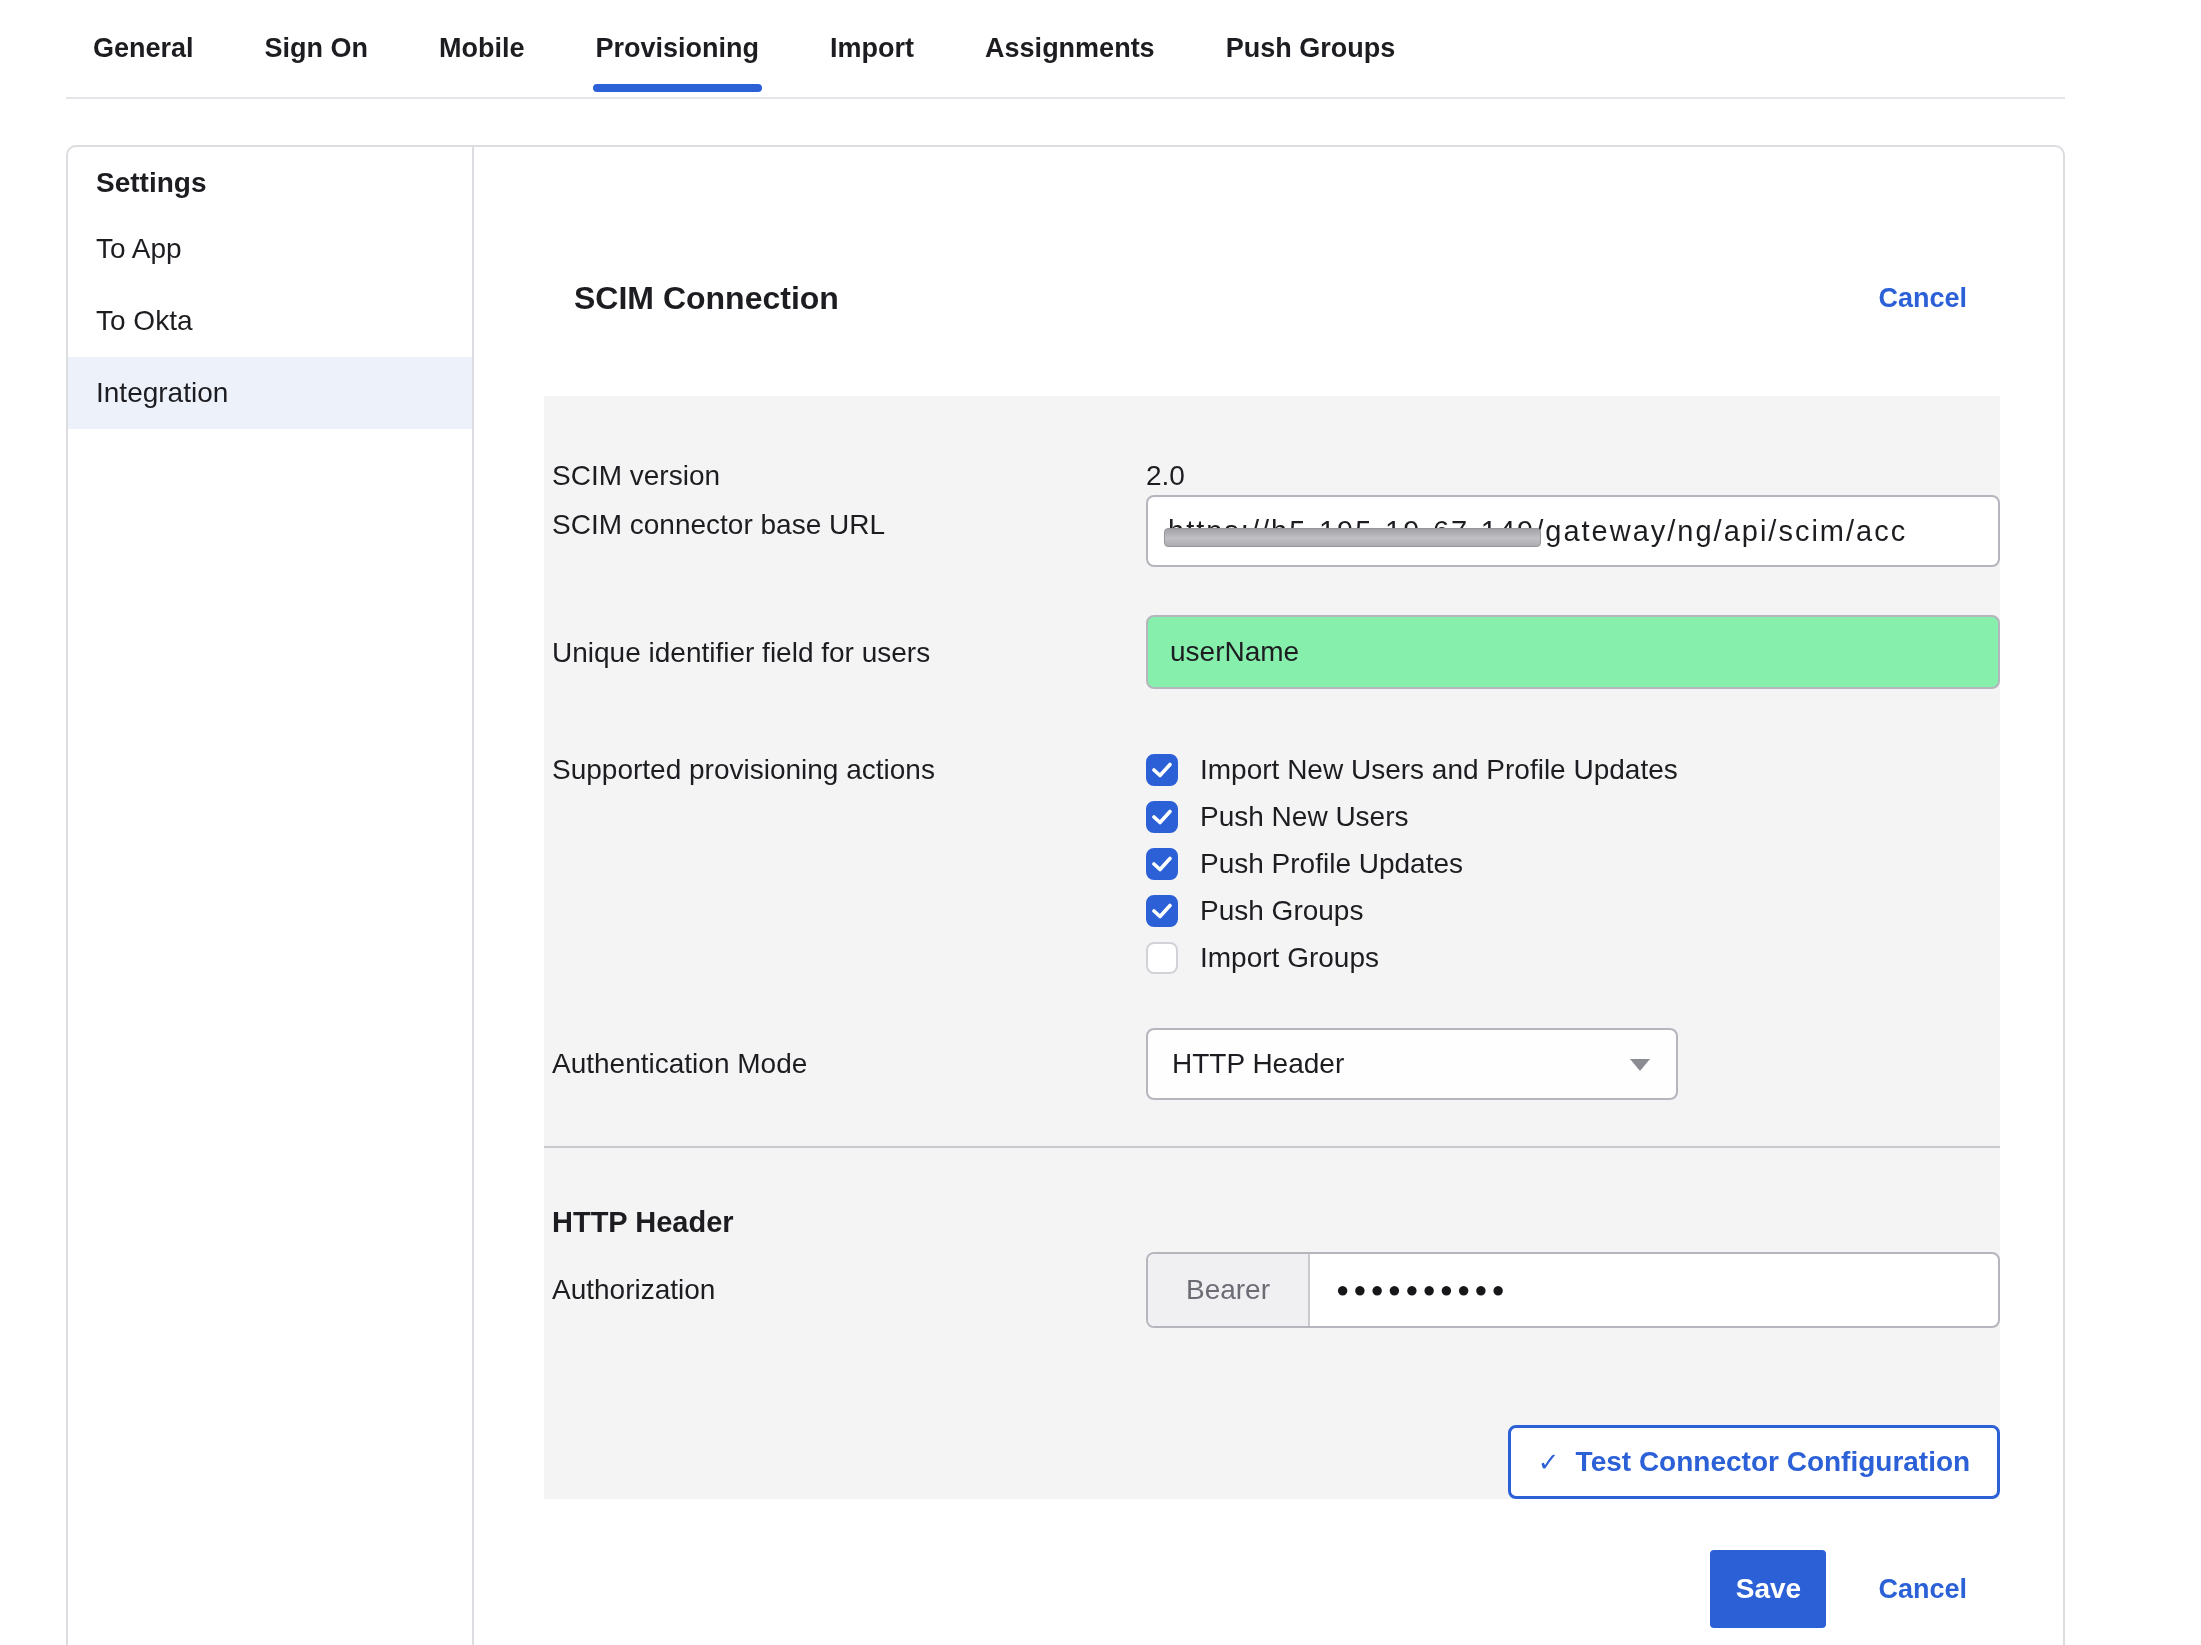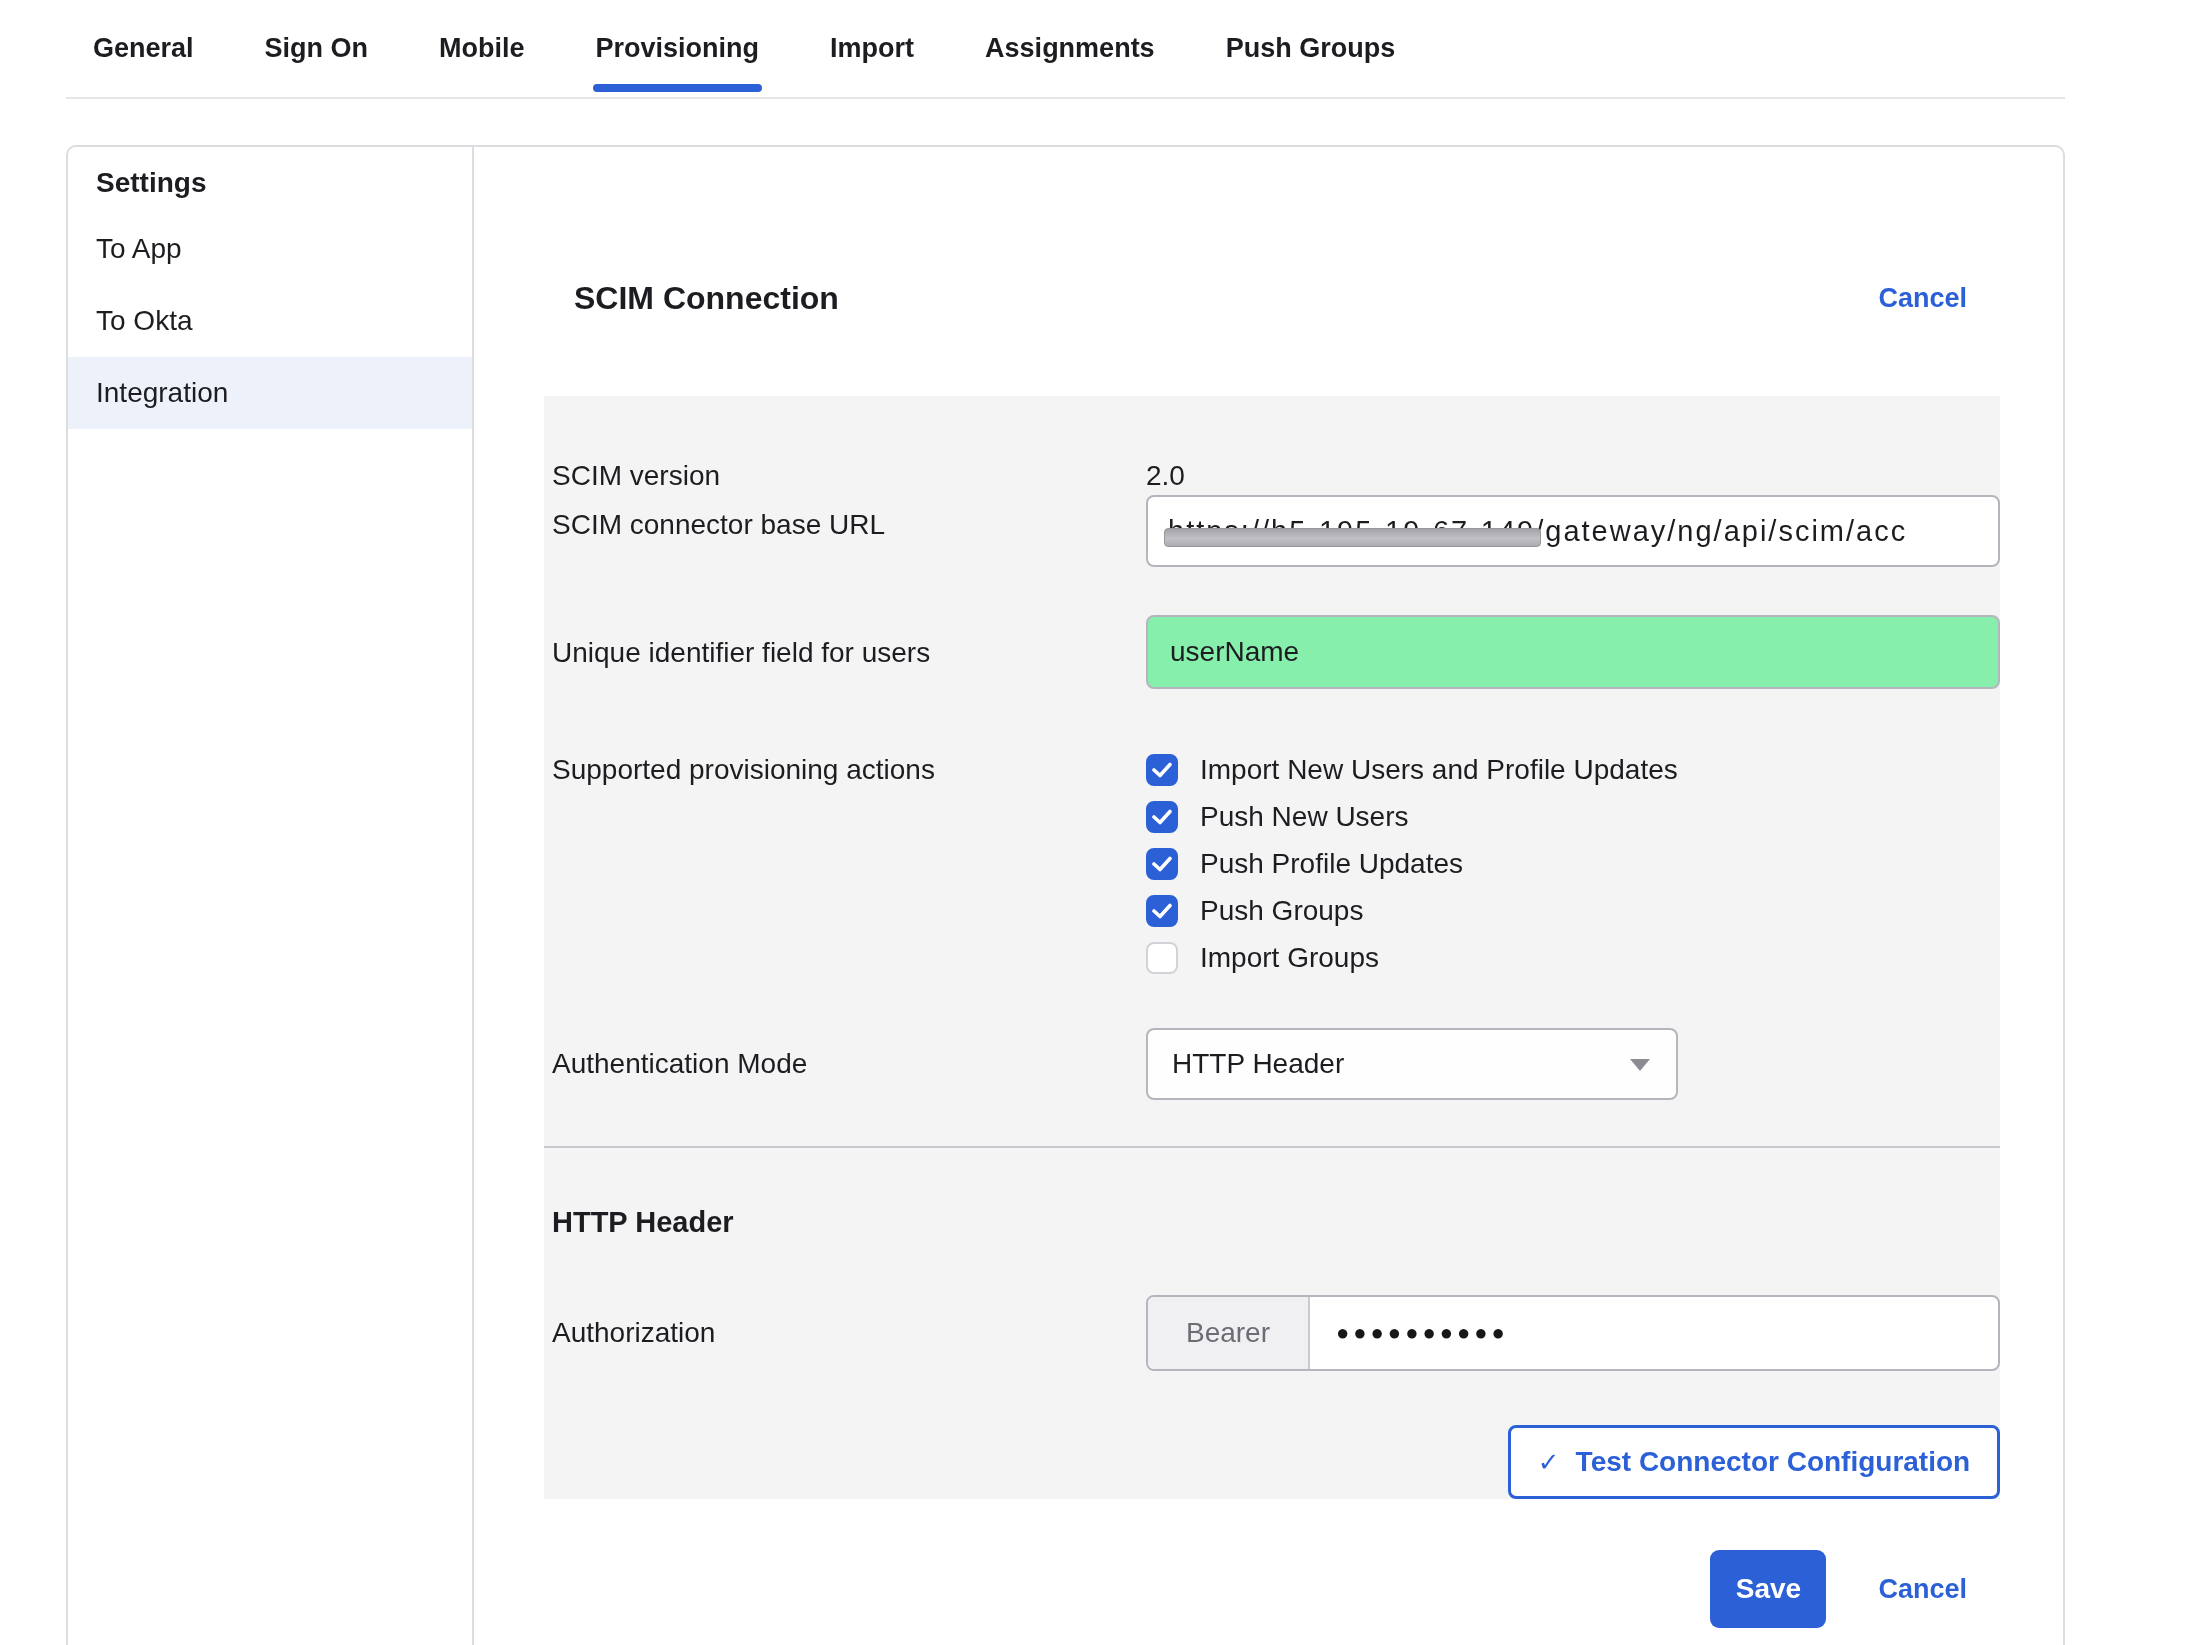--- a/index.html
+++ b/index.html
@@ -40,21 +40,21 @@
   .frow { position:absolute; left:0; width:100%; display:flex; }
   .flabel { width:596px; padding-left:8px; font-size:28px; color:#1d1d21; }
   .fcontrol { position:absolute; left:602px; right:0; }
 
   .row-version   { top:24px;  height:40px; align-items:center;margin-top:36px; }
   .row-url       { top:99px; }
   .row-uid       { top:219px; }
   .row-actions   { top:350px; }
   .row-auth      { top:632px; }
   .row-heading   { top:806px; height:40px; }
-  .row-authz     { top:899px; }
+  .row-authz     { top:856px; }
 
   .value-text { font-size:28px; }
 
   .tinput { width:854px; height:72px; background:#86efac; border:2px solid #b5b5bd;
             border-radius:8px; font-size:28px; color:#1d1d21; padding:0 22px;
             font-family:"Liberation Sans", sans-serif; }
   .urlfield { width:854px; height:72px; background:#fff; border:2px solid #b5b5bd;
               border-radius:8px; display:flex; align-items:center; padding:0 20px;
               overflow:hidden; white-space:nowrap; font-size:29px; letter-spacing:2px;
               cursor:text; }
@@ -98,21 +98,21 @@
               background:#fff; border:3px solid var(--accent); border-radius:8px;
               display:flex; align-items:center; justify-content:center; gap:16px;
               color:var(--accent); cursor:pointer; }
   .test-check { font-size:26px; font-weight:400; }
   .test-label { font-size:28px; font-weight:700; }
 
   
   .footer { position:absolute; left:478px; top:1403px; right:96px; height:78px;
             display:flex; justify-content:flex-end; align-items:center; gap:52px; }
   .save-btn { width:116px; height:78px; background:var(--accent); color:#fff;
-              border:none; border-radius:9px; font-size:28px; font-weight:700;
+              border:none; border-radius:4px; font-size:28px; font-weight:700;
               font-family:"Liberation Sans", sans-serif; cursor:pointer; }
 </style>
 </head>
 <body>
 
 <nav class="tabbar">
   <div class="tab">General</div>
   <div class="tab">Sign On</div>
   <div class="tab">Mobile</div>
   <div class="tab active">Provisioning</div>

